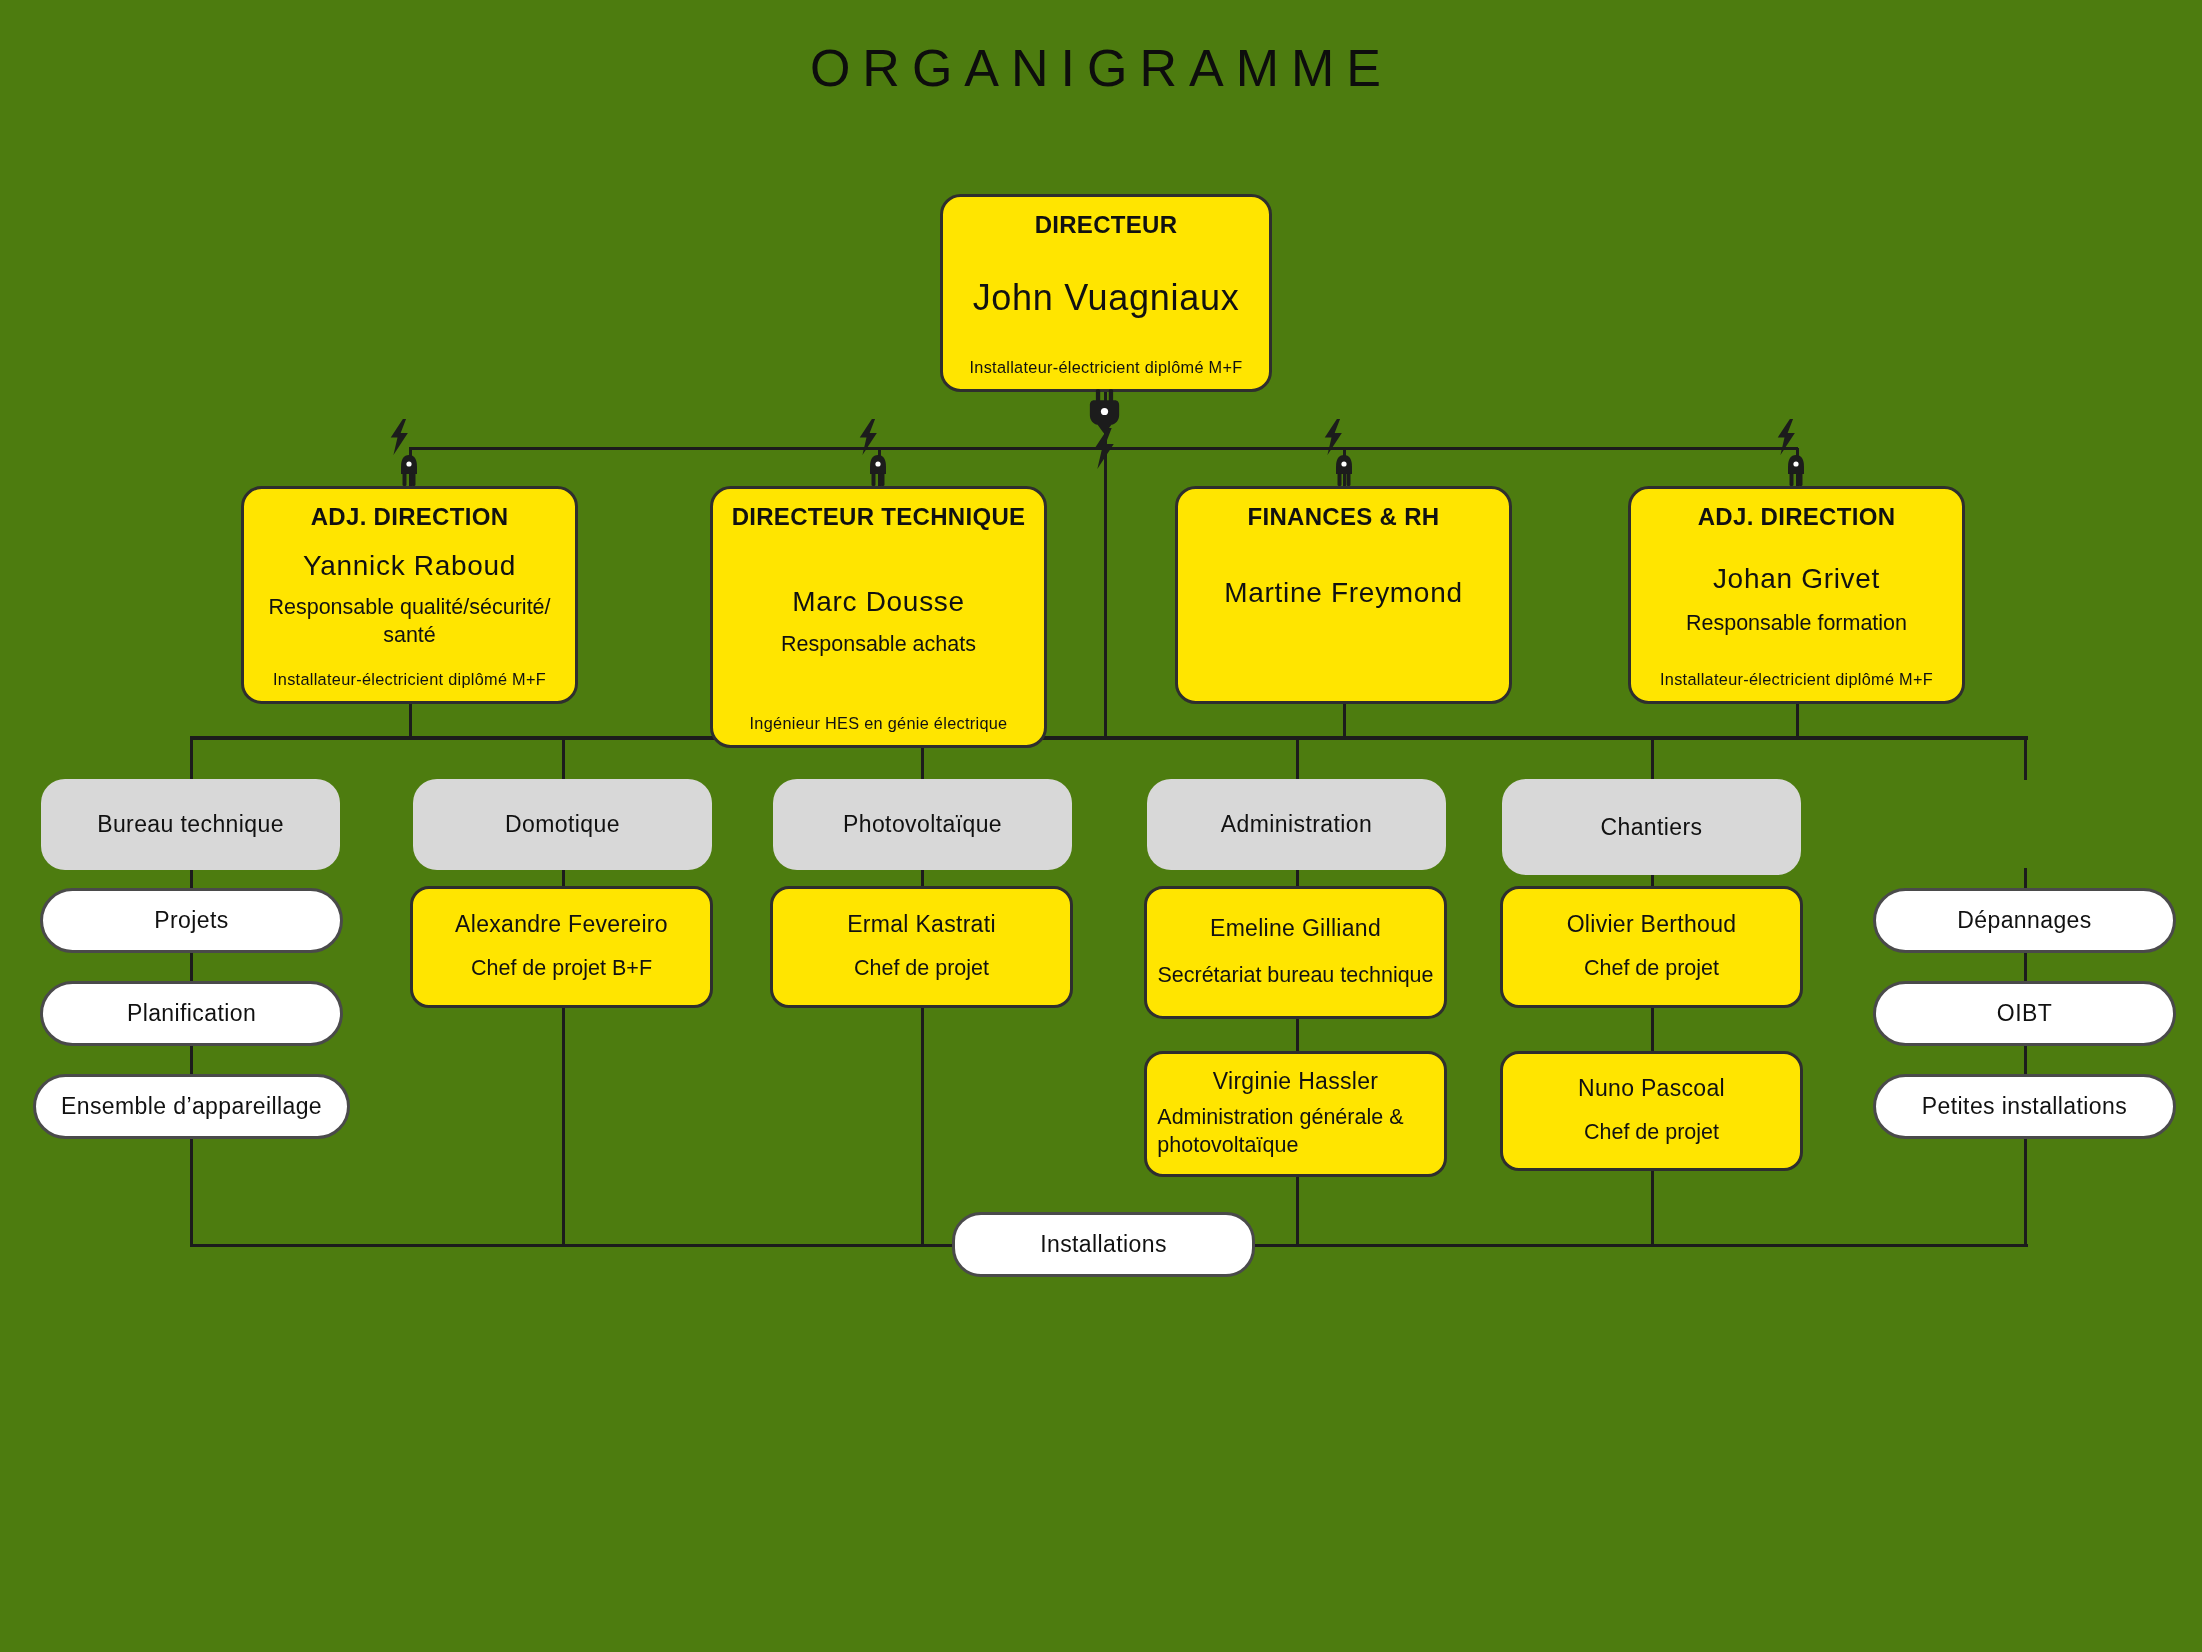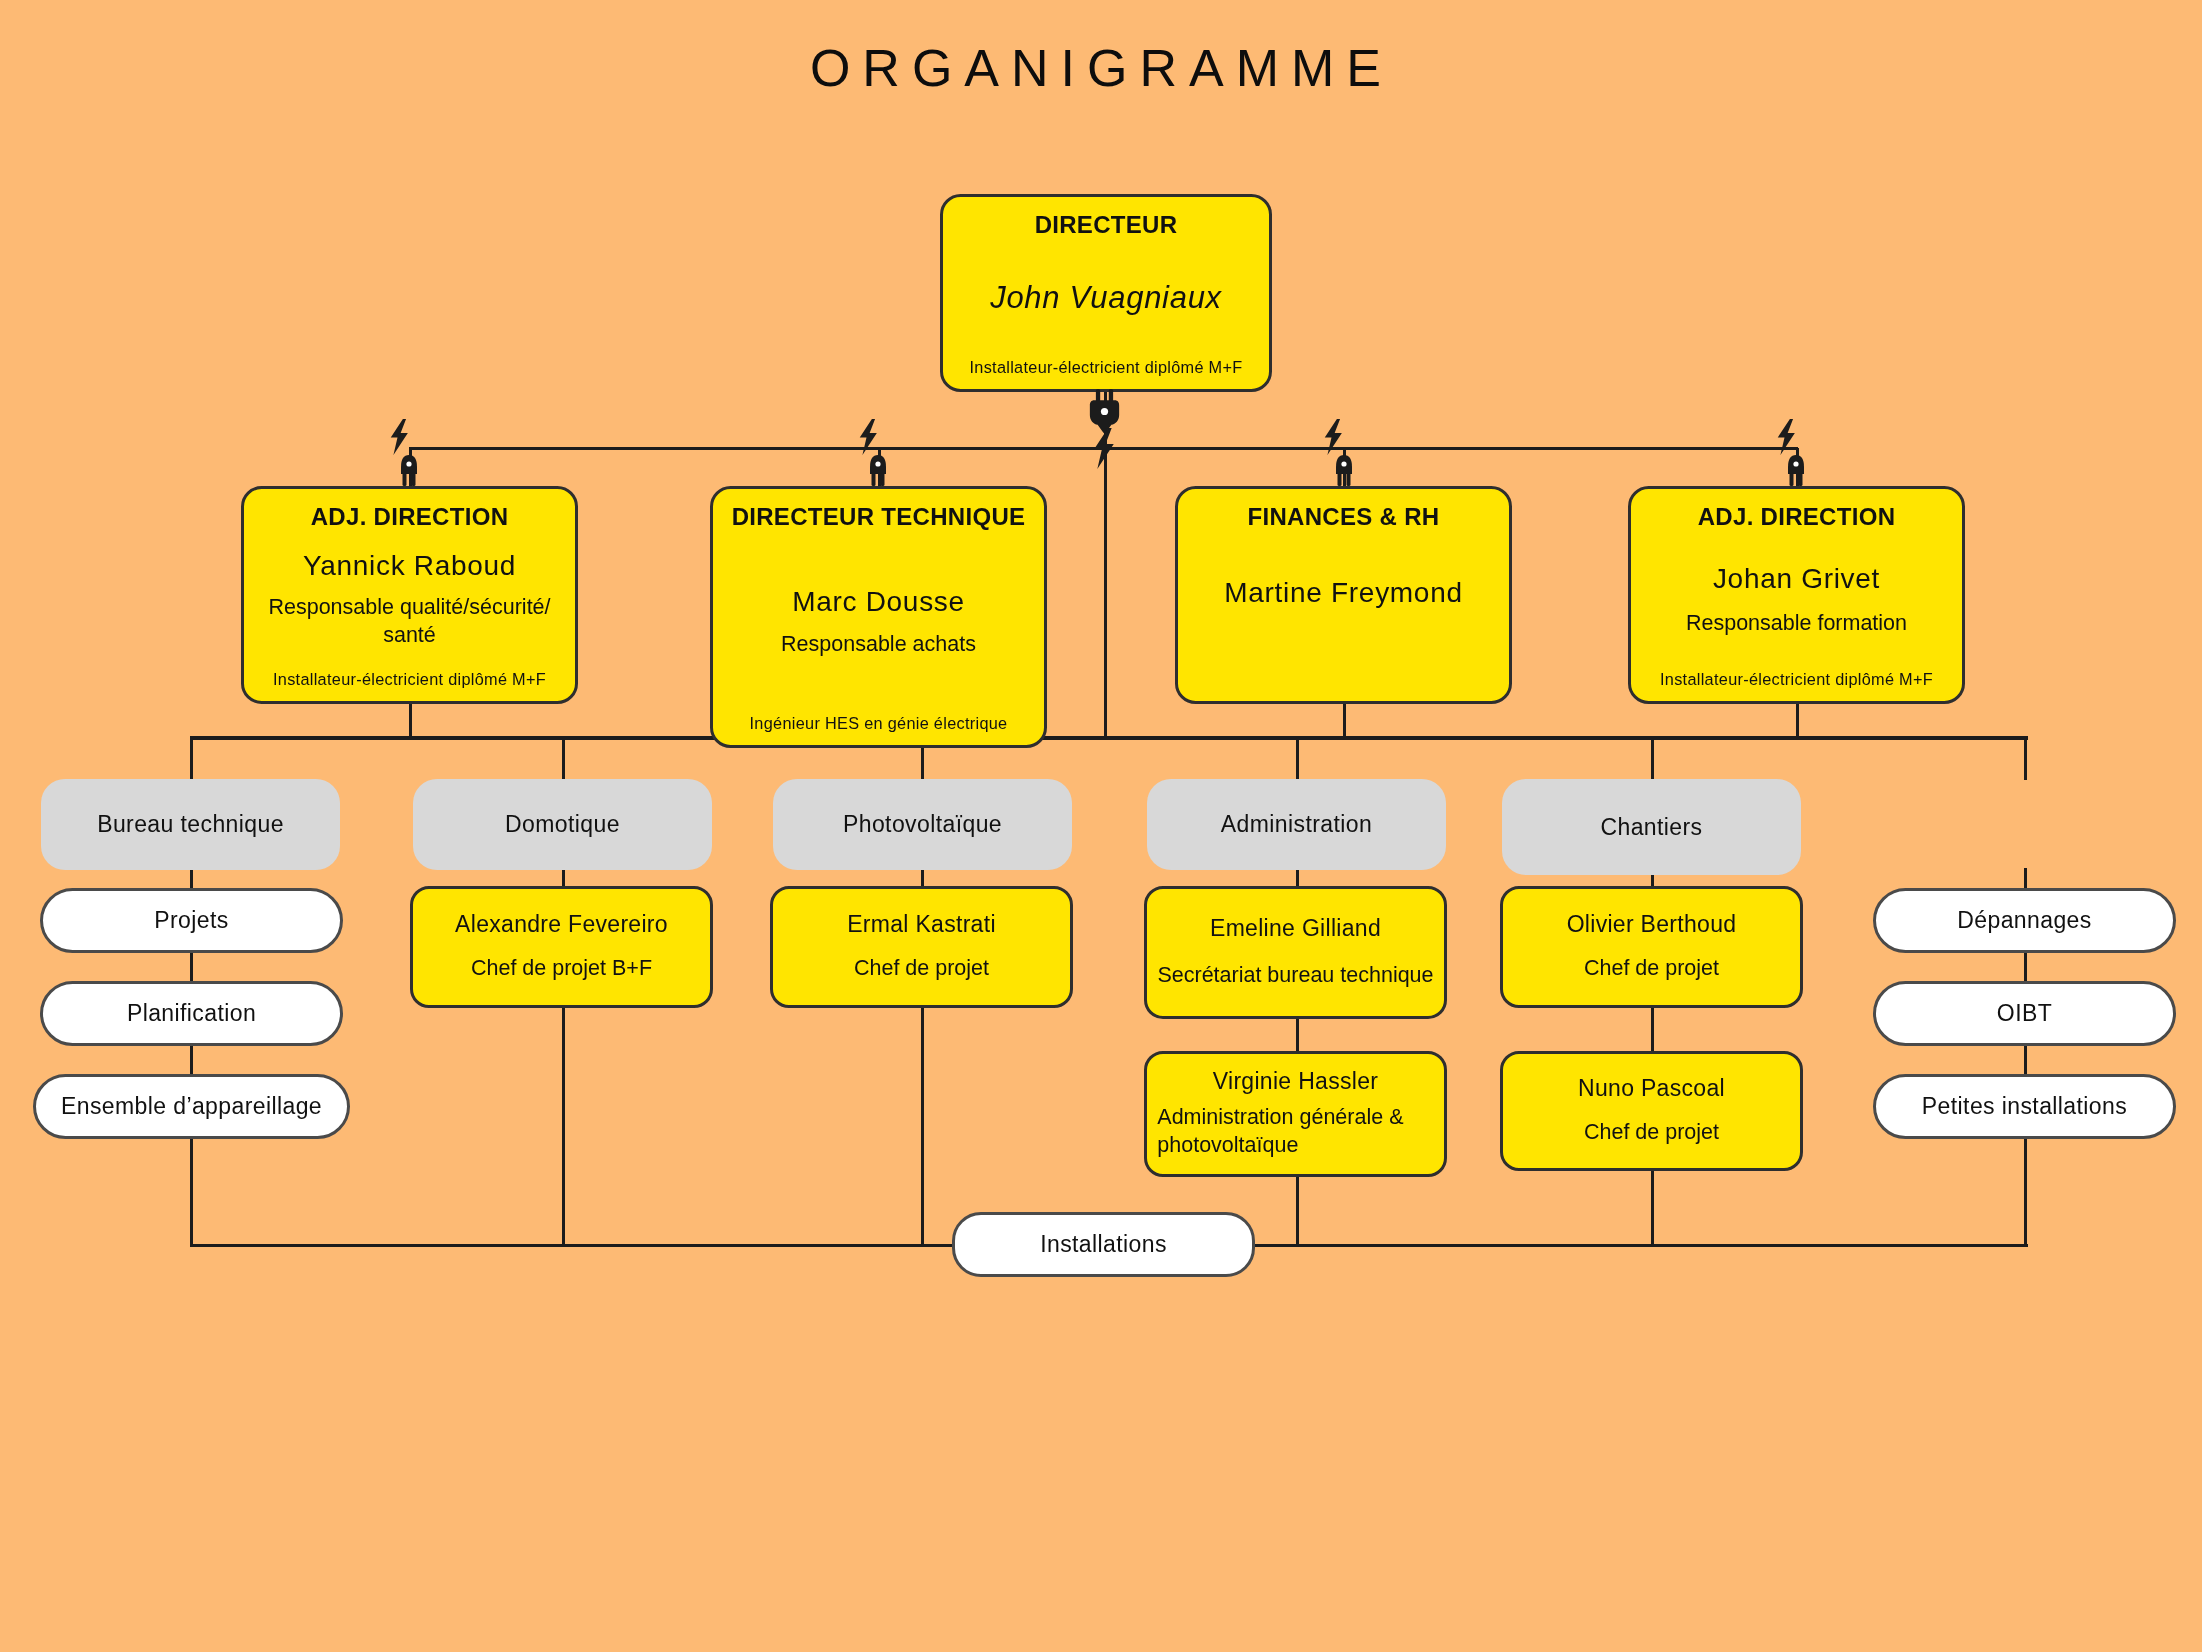--- a/index.html
+++ b/index.html
@@ -1,17 +1,17 @@
 <!DOCTYPE html>
 <html style="font-size:13.8px"><head>
 <meta charset="utf-8">
 <style>
   html,body{margin:0;padding:0;background:#ffffff;}
   .canvas{
-    position:relative;width:2203px;height:1653px;background:#fdba74;
+    position:relative;width:2203px;height:1653px;background:#4d7c0f;
     font-family:"Liberation Sans","DejaVu Sans",sans-serif;color:#111;
     overflow:hidden;
   }
   .title{
     position:absolute;left:0;top:38px;width:100%;text-align:center;
     font-size:52px;letter-spacing:12px;font-weight:400;color:#0d0d0d;
   }
   .line{position:absolute;background:#1c1c1c;}
   
   .ybox{
@@ -82,21 +82,21 @@
   <div class="line" style="left:921px;top:868px;width:2.6px;height:379px;"></div>
   <div class="line" style="left:1296px;top:868px;width:2.6px;height:379px;"></div>
   <div class="line" style="left:1651px;top:868px;width:2.6px;height:379px;"></div>
   <div class="line" style="left:2024px;top:868px;width:2.6px;height:379px;"></div>
 
   <div class="line" style="left:190px;top:1244px;width:1838px;height:3.4px;"></div>
 
   <div class="ybox" style="left:940px;top:194px;width:332px;height:198px;">
     <div class="role">DIRECTEUR</div>
     <div class="mid">
-      <div class="name" style="font-size:31px;font-style:italic;">John Vuagniaux</div>
+      <div class="name" style="font-size:36px;">John Vuagniaux</div>
     </div>
     <div class="credential">Installateur-électricient diplômé M+F</div>
   </div>
 
   <div class="icon" style="left:1089px;top:389px;width:31px;height:45px;">
     <svg viewBox="0 0 36 52" fill="#1c1c1c">
       <rect x="8" y="0" width="5" height="15" rx="2"></rect>
       <rect x="23" y="0" width="5" height="15" rx="2"></rect>
       <path d="M6 13 H30 C33.5 13 35 15.5 35 19 V30 C35 36.5 31 40.5 26 41.5 L19.5 50.5 C18.7 51.7 17.3 51.7 16.5 50.5 L10 41.5 C5 40.5 1 36.5 1 30 V19 C1 15.5 2.5 13 6 13 Z"></path>
       <circle cx="18" cy="26" r="4.2" fill="#ffffff"></circle>

